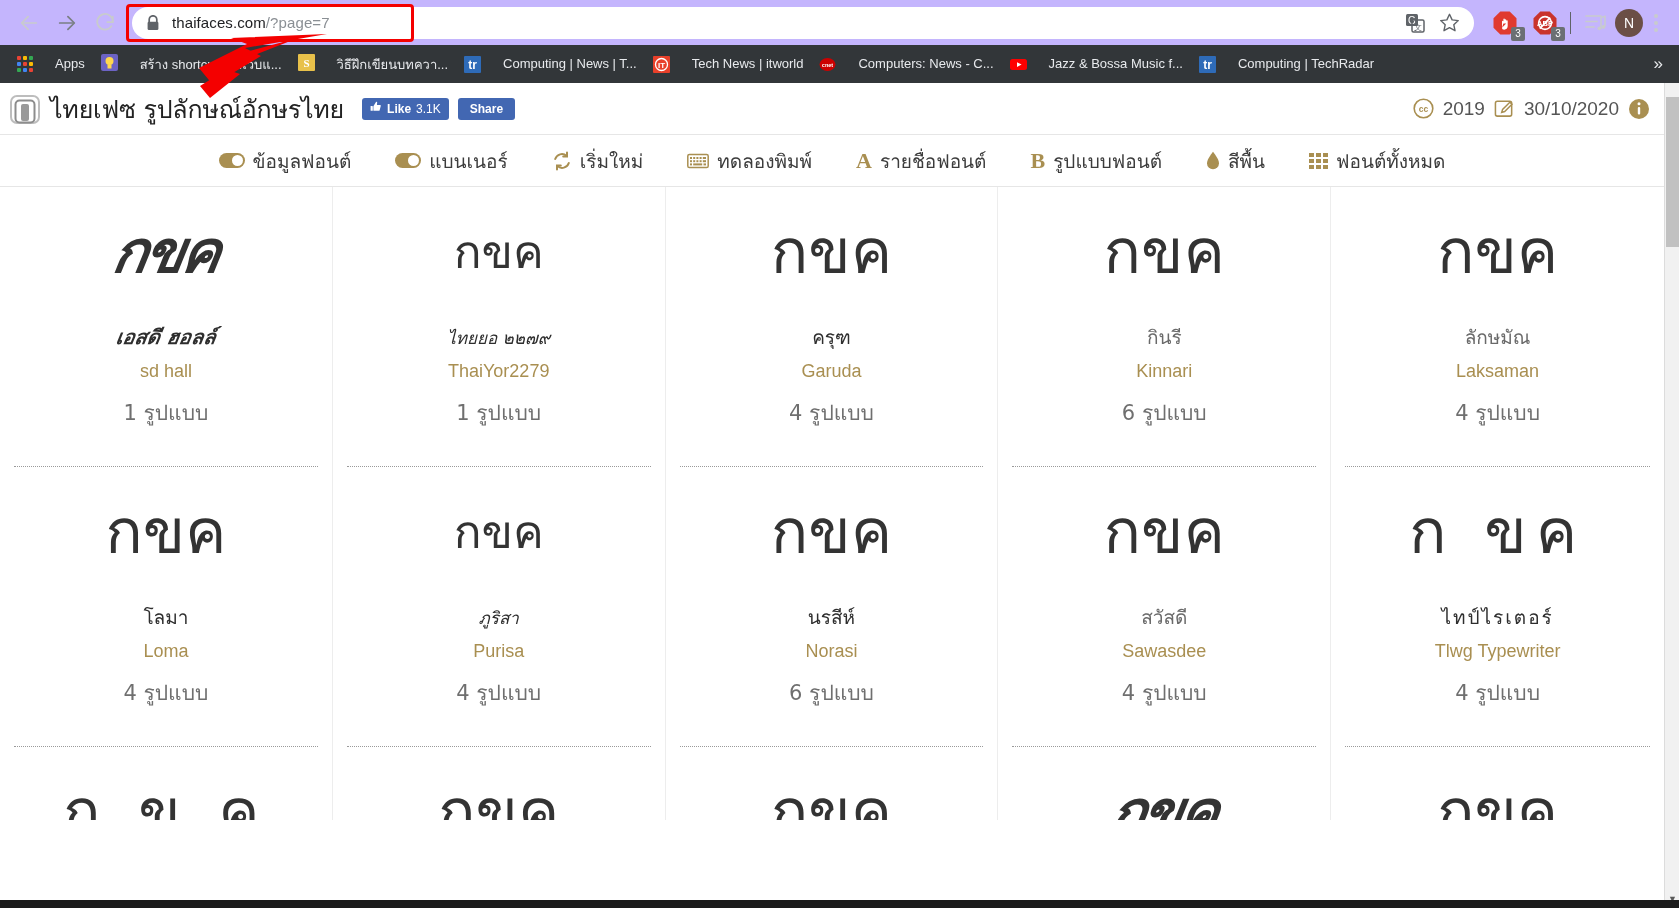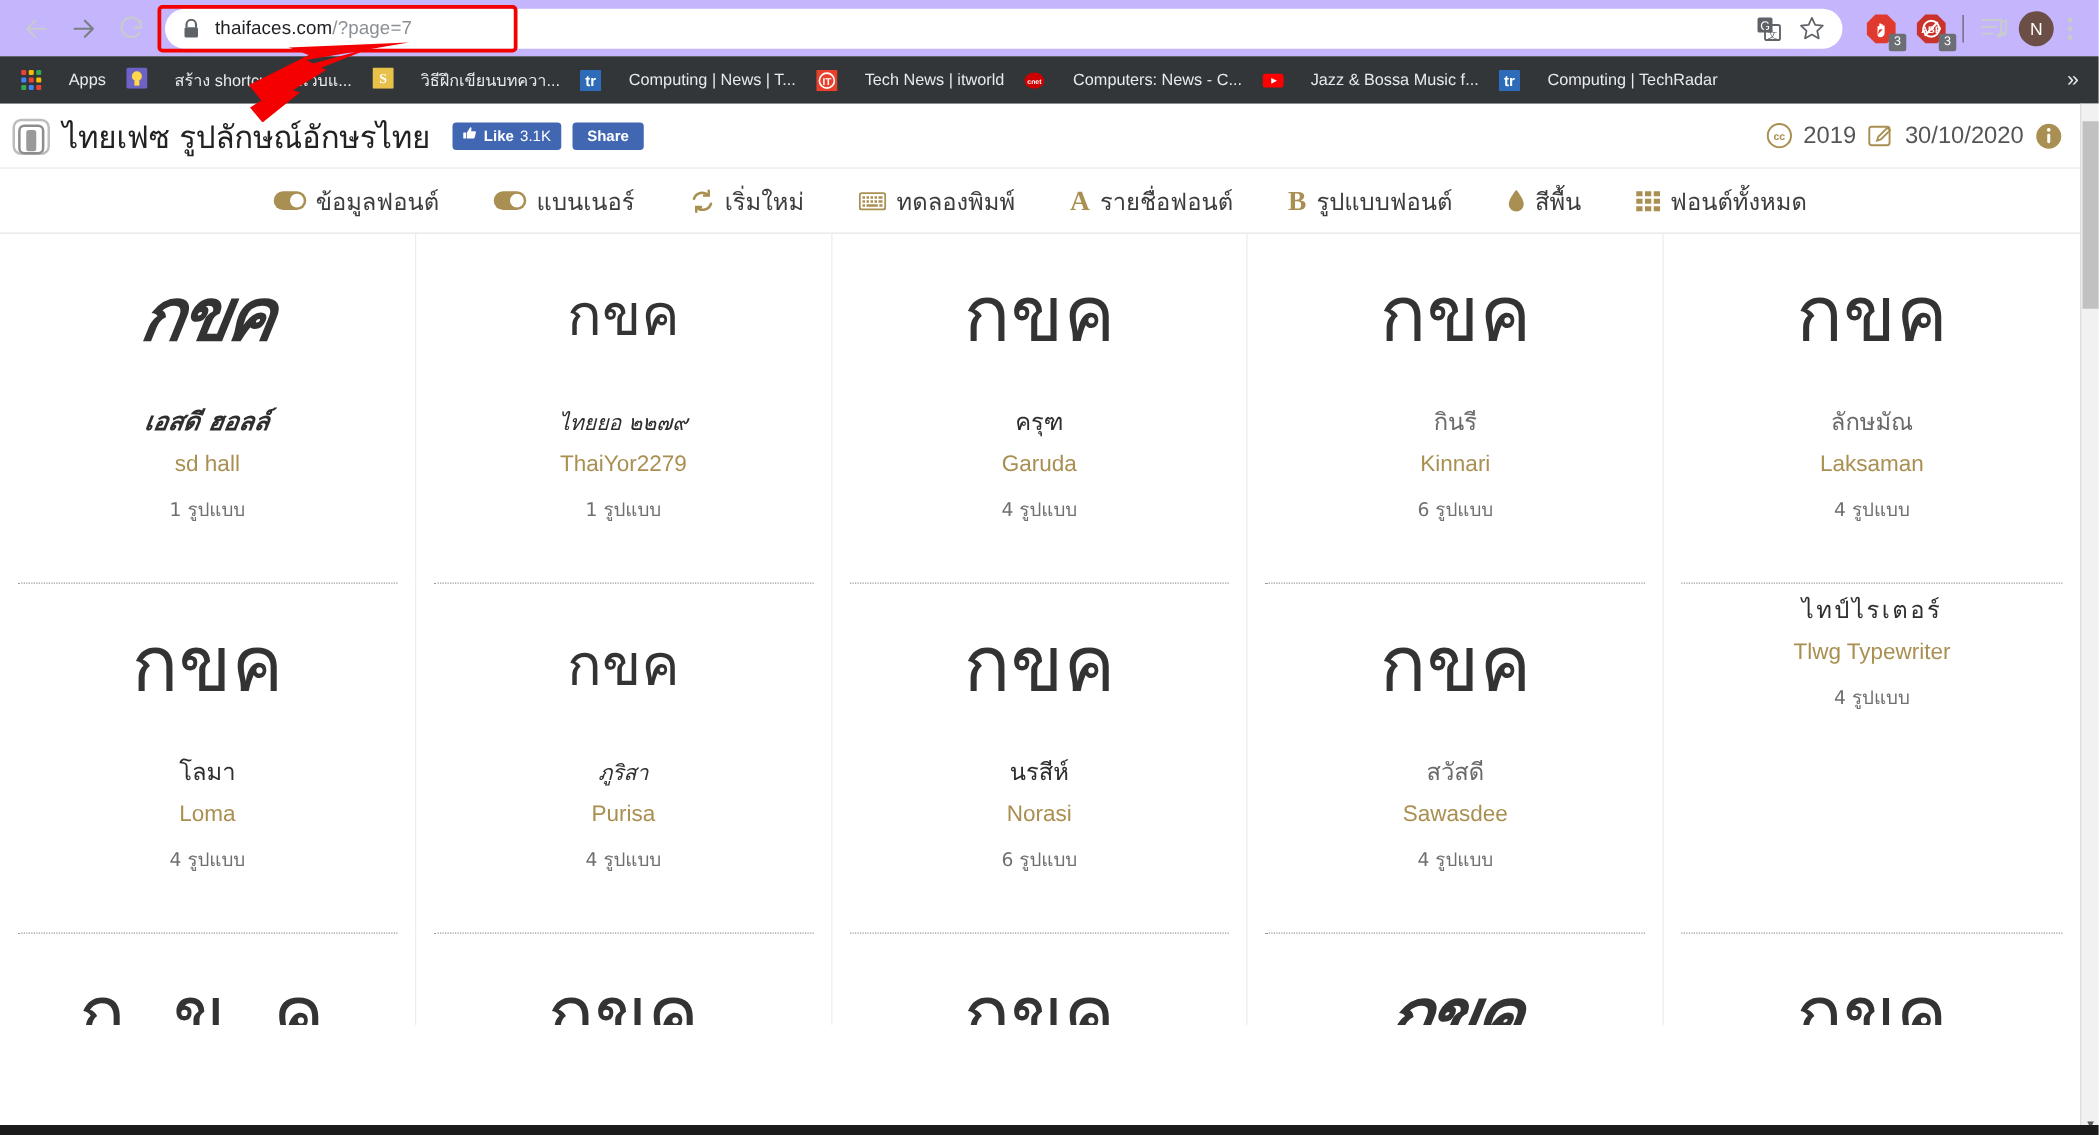--- a/index.html
+++ b/index.html
@@ -267,21 +267,21 @@
   .name-thai.style-wide { letter-spacing: 2px; }
   .name-thai.style-serif { font-family:"DejaVu Serif", serif; }
 
   .name-latin {
     font-size: 18px;
     color: #A98F51;
     margin-top: 4px;
     font-family: "Liberation Sans", sans-serif;
   }
   .styles-count {
-    font-size: 15px;
+    font-size: 21px;
     color: #6f6f6f;
     margin-top: 14px;
     font-family: "DejaVu Sans", sans-serif;
   }
 
   
   .pg-scrollbar {
     position: absolute;
     top: 83px; right: 0;
     width: 15px; height: 825px;
@@ -687,20 +687,21 @@
         </div>
 
         <div class="font-cell">
           <div class="sample-big style-thin">กขค</div>
           <div class="name-thai style-thin">สวัสดี</div>
           <div class="name-latin">Sawasdee</div>
           <div class="styles-count">4 รูปแบบ</div>
         </div>
 
         <div class="font-cell">
+          <div class="sample-big style-wide">ก ขค</div>
           <div class="name-thai style-wide">ไทป์ไรเตอร์</div>
           <div class="name-latin">Tlwg Typewriter</div>
           <div class="styles-count">4 รูปแบบ</div>
         </div>
 
         <div class="font-cell">
           <div class="sample-big style-wide">ก ข ค</div>
         </div>
         <div class="font-cell">
           <div class="sample-big">กขค</div>

